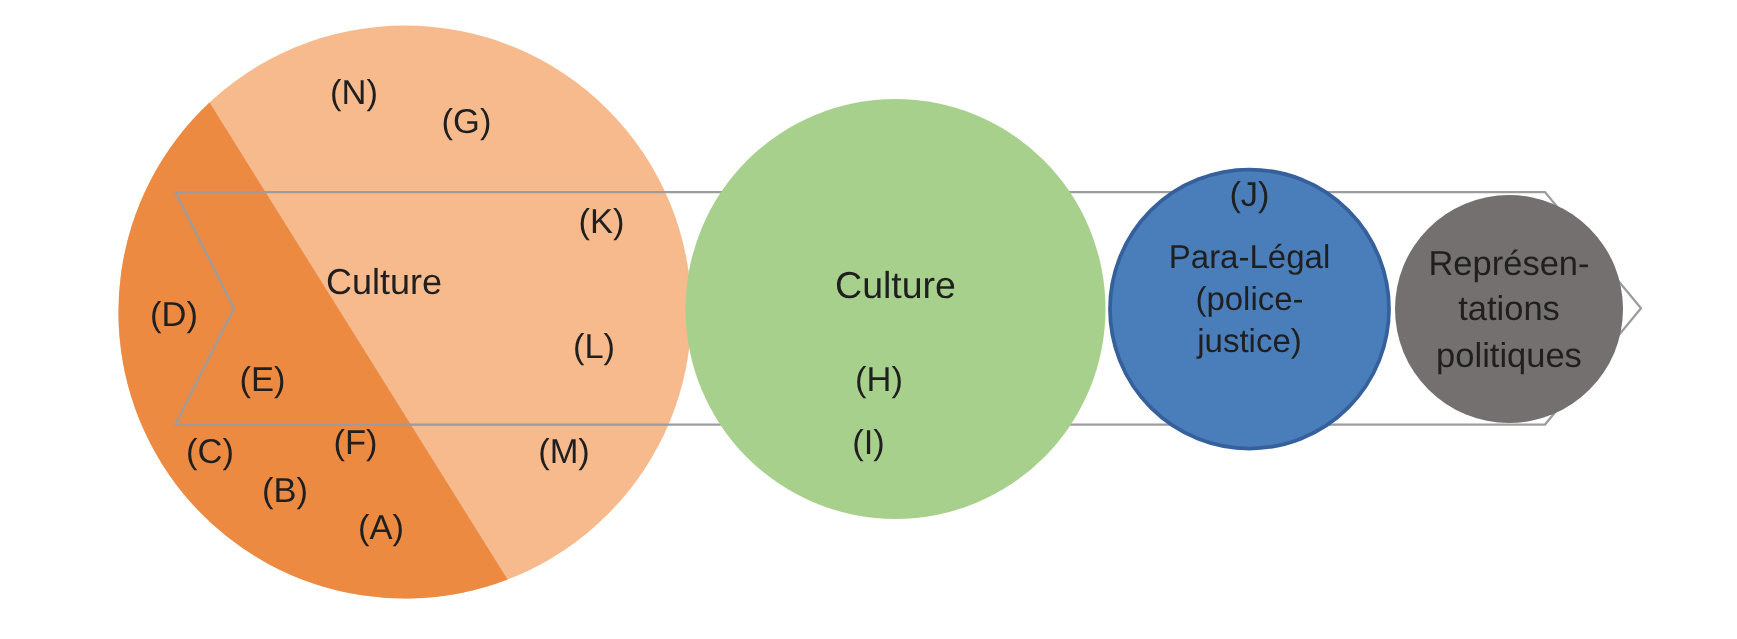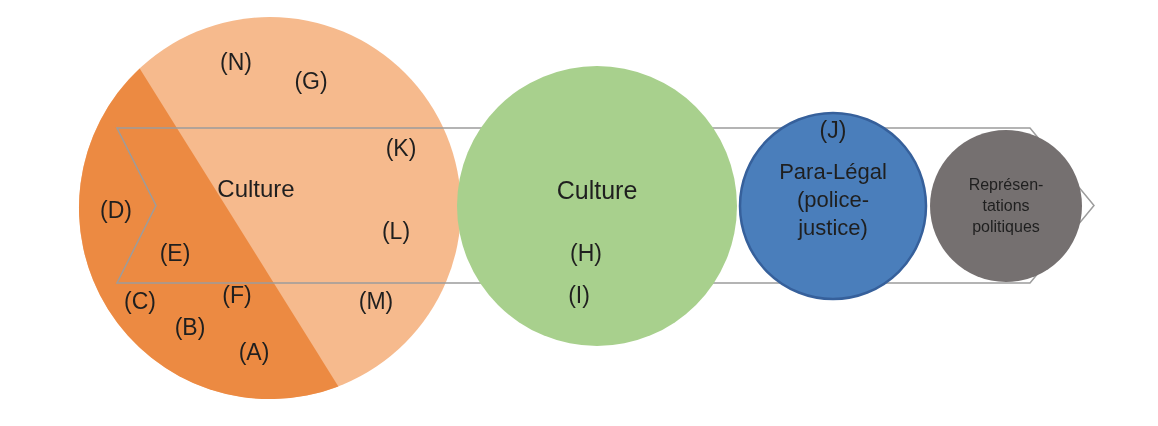--- a/index.html
+++ b/index.html
@@ -28,21 +28,21 @@
     text-align: center;
     line-height: 1.25;
   }
   .letter {
     font-size: 23px;
     white-space: nowrap;
   }
   .zone-economie { font-size: 24px; }
   .zone-culture  { font-size: 25px; }
   .zone-para     { font-size: 22px; line-height: 1.28; }
-  .zone-repr     { font-size: 16px; line-height: 1.32; }
+  .zone-repr     { font-size: 23px; line-height: 1.32; }
 </style>
 </head>
 <body>
 
 <div class="stage">
 
   <svg width="1158" height="426" viewBox="0 0 1158 426">
 
     <circle cx="270" cy="208" r="191" fill="#F6BA8D"></circle>
 

